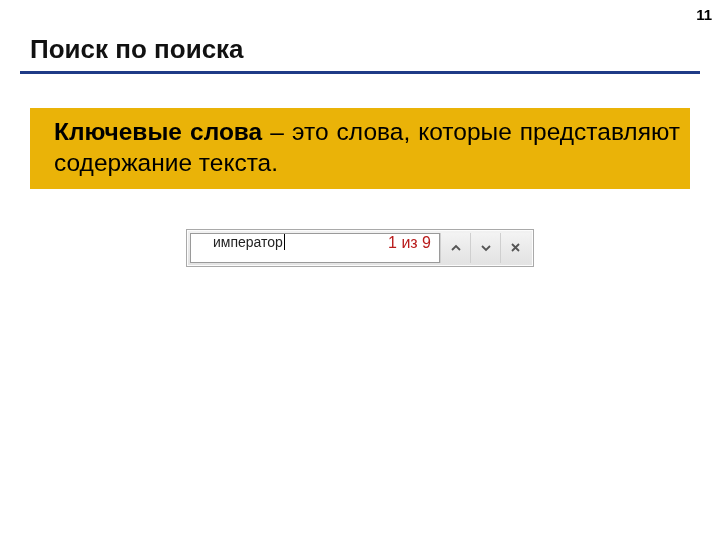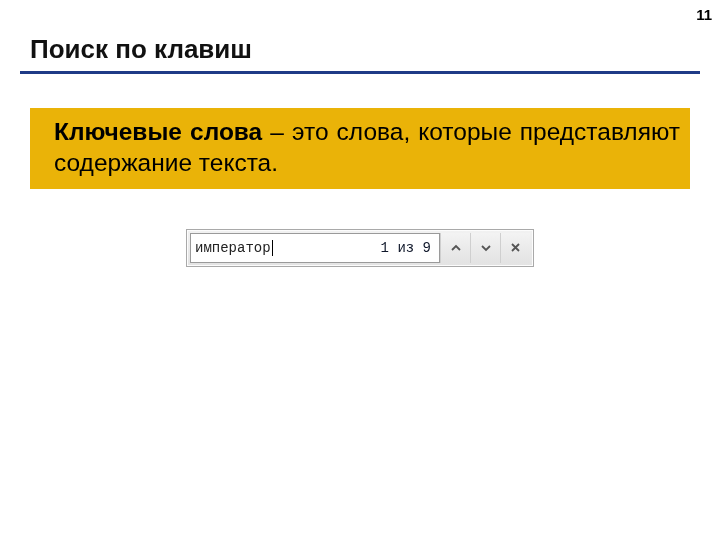--- a/index.html
+++ b/index.html
@@ -56,62 +56,62 @@
     height: 38px;
     border: 1px solid #a9a9a9;
     background: linear-gradient(#f2f2f2, #e3e3e3);
     box-shadow: inset 0 0 0 1px #fcfcfc;
     padding: 3px;
     vertical-align: middle;
   }
   .find-input {
     width: 250px;
     display: flex;
-    align-items: center;
+    align-items: flex-start;
     justify-content: space-between;
     background: #fff;
     border: 1px solid #9a9a9a;
-    padding: 0 8px 0 4px;
+    padding: 0 8px 0 22px;
     font-size: 14px;
-    font-family: Liberation Mono, monospace;
+    font-family: Liberation Sans, sans-serif;
     color: #222;
   }
   .find-input .caret-wrap {
     display: inline-flex; align-items: center;
   }
   .find-input .caret {
     display: inline-block;
     width: 1px; height: 16px;
     background: #000;
     margin-left: 1px;
   }
   .find-count {
-    color: #0f172a;
-    font-size: 14px;
+    color: #b91c1c;
+    font-size: 16px;
   }
   .fb-btn {
     width: 30px;
     display: flex;
     align-items: center;
     justify-content: center;
     border-left: 1px solid #cfcfcf;
     background: linear-gradient(#f3f3f3, #e3e3e3);
     color: #555;
     user-select: none;
   }
   .fb-btn svg { display: block; }
 </style>
 </head>
 <body>
 
 <div class="slide">
 
   <div class="page-number">11</div>
 
-  <div class="title">Поиск по клавиш</div>
+  <div class="title">Поиск по поиска</div>
   <div class="title-underline"></div>
 
 
   <div class="definition">
     <span class="term">Ключевые слова</span><span> – </span><span>это слова, которые представляют содержание текста.</span>
   </div>
 
   <div class="find-bar-wrap">
     <div class="find-bar">
       <div class="find-input">

